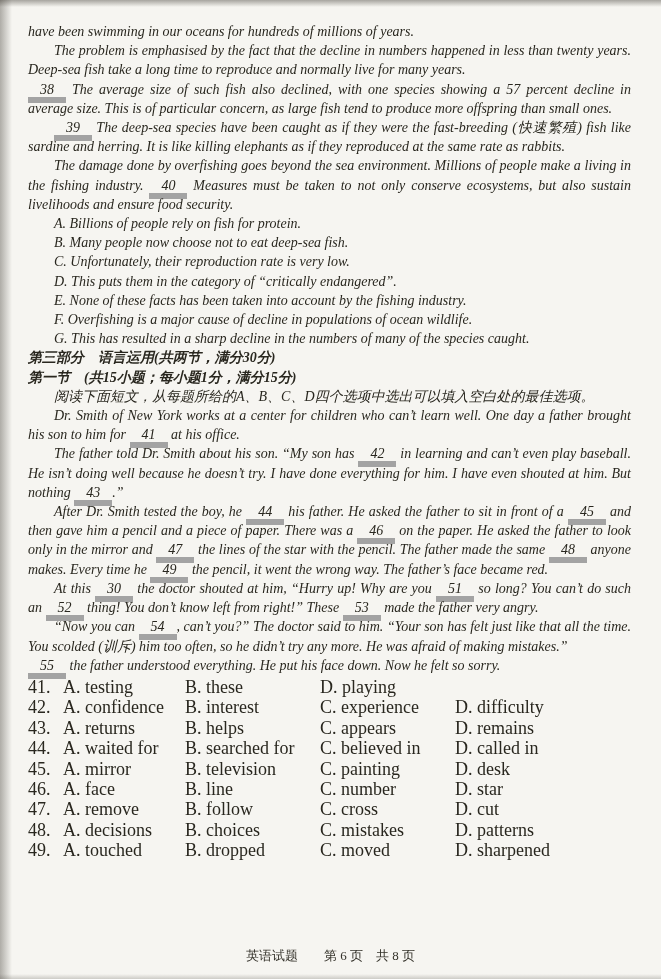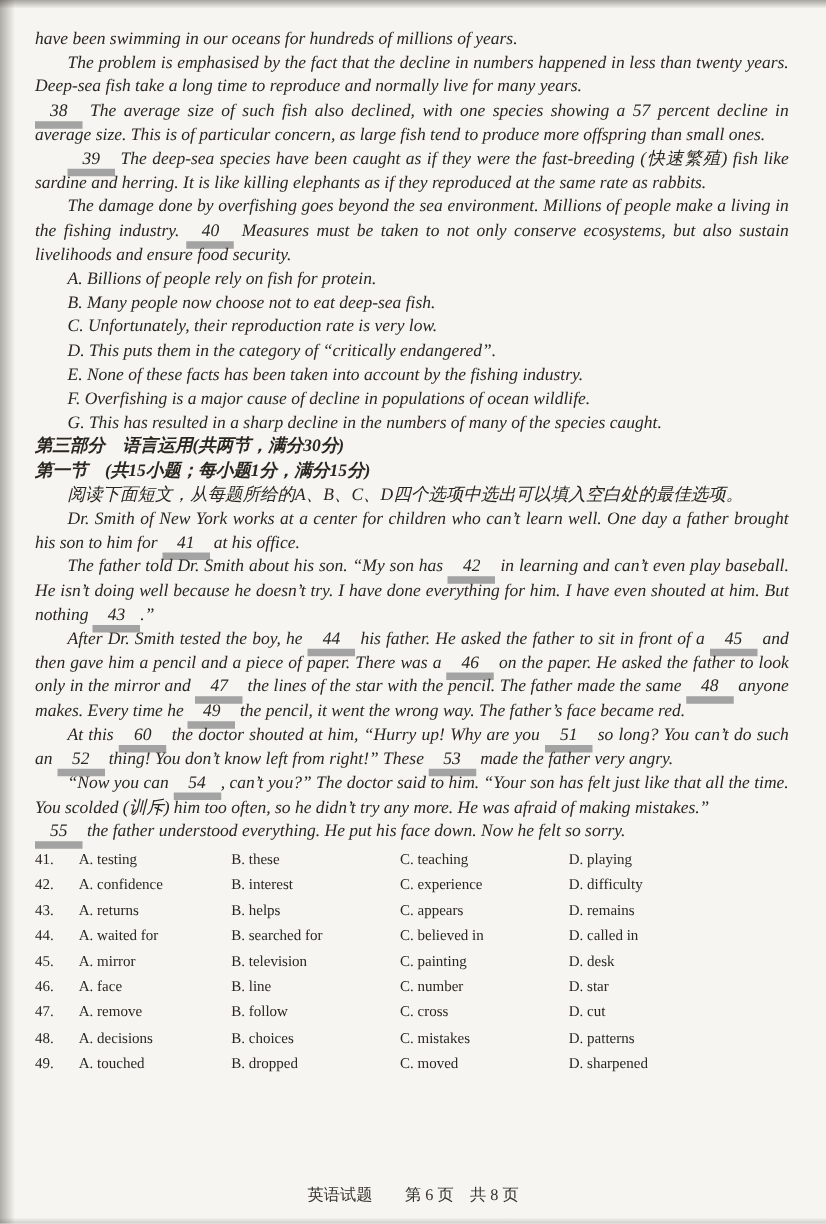--- a/index.html
+++ b/index.html
@@ -41,21 +41,21 @@
   }
   .indent { text-indent: 26px; }
   .bold { font-weight: bold; }
   .blank {
     border-bottom: 6px solid #a3a3a3;
     padding: 0 12px;
     white-space: nowrap;
   }
   .questions {
     padding: 2px 30px 0 28px;
-    font-size: 12px;
+    font-size: 18px;
   }
   .q-row {
     display: grid;
     grid-template-columns: 35px 122px 135px 135px 1fr;
     line-height: 20.4px;
   }
   .footer {
     position: absolute;
     bottom: 14px;
     left: 0; right: 0;
@@ -83,31 +83,30 @@
   <p class="indent">D. This puts them in the category of “critically endangered”.</p>
   <p class="indent">E. None of these facts has been taken into account by the fishing industry.</p>
   <p class="indent">F. Overfishing is a major cause of decline in populations of ocean wildlife.</p>
   <p class="indent">G. This has resulted in a sharp decline in the numbers of many of the species caught.</p>
   <p class="bold">第三部分　语言运用(共两节，满分30分)</p>
   <p class="bold">第一节　(共15小题；每小题1分，满分15分)</p>
   <p class="indent">阅读下面短文，从每题所给的A、B、C、D四个选项中选出可以填入空白处的最佳选项。</p>
   <p class="indent">Dr. Smith of New York works at a center for children who can’t learn well. One day a father brought his son to him for <span class="blank">41</span> at his office.</p>
   <p class="indent">The father told Dr. Smith about his son. “My son has <span class="blank">42</span> in learning and can’t even play baseball. He isn’t doing well because he doesn’t try. I have done everything for him. I have even shouted at him. But nothing <span class="blank">43</span>.”</p>
   <p class="indent">After Dr. Smith tested the boy, he <span class="blank">44</span> his father. He asked the father to sit in front of a <span class="blank">45</span> and then gave him a pencil and a piece of paper. There was a <span class="blank">46</span> on the paper. He asked the father to look only in the mirror and <span class="blank">47</span> the lines of the star with the pencil. The father made the same <span class="blank">48</span> anyone makes. Every time he <span class="blank">49</span> the pencil, it went the wrong way. The father’s face became red.</p>
-  <p class="indent">At this <span class="blank">60</span> the doctor shouted at him, “Hurry up! Why are you <span class="blank">51</span> so long? You can’t do such an <span class="blank">52</span> thing! You don’t know left from right!” These <span class="blank">53</span> made the father very angry.</p>
+  <p class="indent">At this <span class="blank">30</span> the doctor shouted at him, “Hurry up! Why are you <span class="blank">51</span> so long? You can’t do such an <span class="blank">52</span> thing! You don’t know left from right!” These <span class="blank">53</span> made the father very angry.</p>
   <p class="indent">“Now you can <span class="blank">54</span>, can’t you?” The doctor said to him. “Your son has felt just like that all the time. You scolded (训斥) him too often, so he didn’t try any more. He was afraid of making mistakes.”</p>
   <p><span class="blank">55</span> the father understood everything. He put his face down. Now he felt so sorry.</p>
 </div>
 
 <div class="questions">
   <div class="q-row">
     <span>41.</span>
     <span>A. testing</span>
     <span>B. these</span>
-    <span>C. teaching</span>
     <span>D. playing</span>
   </div>
   <div class="q-row">
     <span>42.</span>
     <span>A. confidence</span>
     <span>B. interest</span>
     <span>C. experience</span>
     <span>D. difficulty</span>
   </div>
   <div class="q-row">

